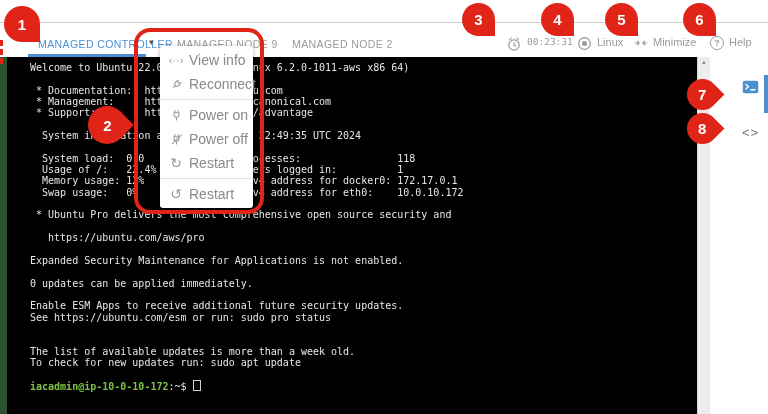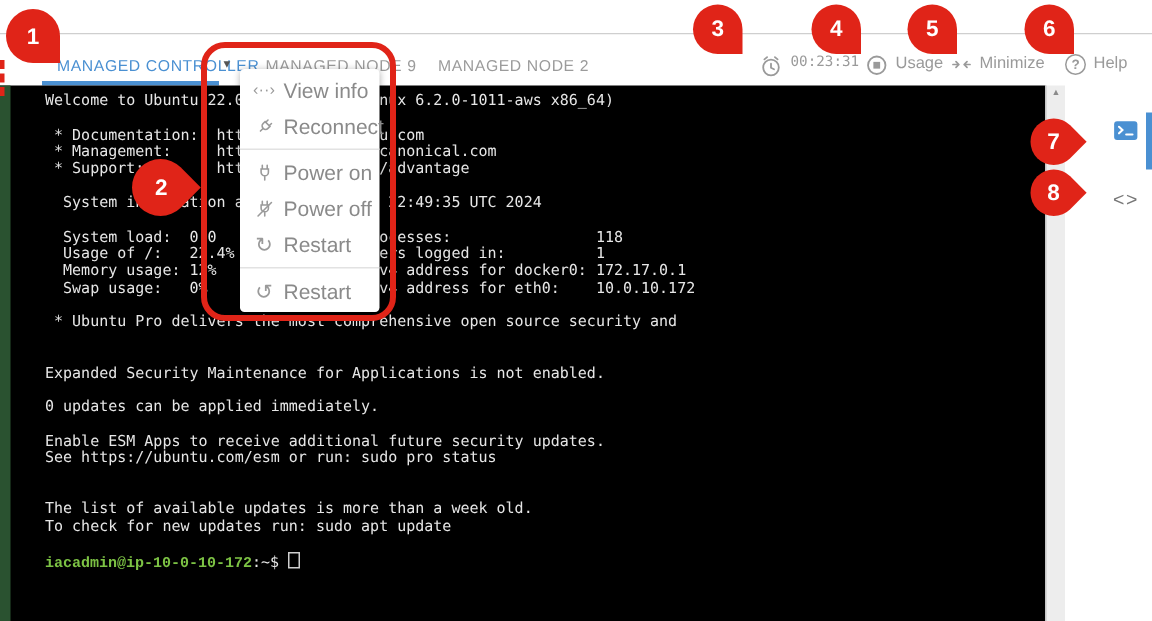--- a/index.html
+++ b/index.html
@@ -21,21 +21,21 @@
   
   .terminal{
     position:absolute;left:0;top:57px;width:697px;height:357px;background:#000;
     font-family:"DejaVu Sans Mono",monospace;font-size:10px;color:#e6e6e6;
     padding:0;box-sizing:border-box;
   }
   .greenstrip{position:absolute;left:0;top:0;width:7px;height:357px;background:#2a5230;}
   .tbody{position:absolute;left:30px;top:5px;right:4px;}
   .tline{height:11.35px;line-height:11.35px;white-space:pre;overflow:hidden;}
   .promptline{height:11.35px;line-height:11.35px;white-space:pre;}
-  .puser{color:#7cc244;font-weight:bold;font-family:Liberation Mono, monospace;}
+  .puser{color:#7cc244;font-weight:bold;}
   .cursor{display:inline-block;width:6px;height:9px;border:1px solid #cfcfcf;vertical-align:-1px;}
   
   .scrollbar{position:absolute;left:697px;top:57px;width:13px;height:357px;background:#ededed;border-left:1px solid #d8d8d8;box-sizing:border-box;}
   .scroll-up{position:absolute;left:0;top:2px;width:100%;text-align:center;font-size:6px;color:#8a8a8a;}
   
   .sidebar{position:absolute;left:710px;top:57px;width:58px;height:357px;background:#ffffff;}
   .tool{position:absolute;left:32px;cursor:pointer;}
   .tool.term{top:23px;}
   .tool.code{top:68px;font-size:13px;letter-spacing:1px;color:#777;}
   .activebar{position:absolute;left:54px;top:18px;width:4px;height:38px;background:#4a90d2;}
@@ -80,21 +80,21 @@
         <path d="M3.6 3.6 5.4 2.1M12.4 3.6 10.6 2.1" fill="none" stroke="#9a9a9a" stroke-width="1.2" stroke-linecap="round"></path>
       </svg>
       <span class="time">00:23:31</span>
     </div>
 
     <div class="toolgrp" style="left:577px">
       <svg width="15" height="15" viewBox="0 0 16 16">
         <circle cx="8" cy="8" r="6.2" fill="none" stroke="#9a9a9a" stroke-width="1.3"></circle>
         <rect x="5.6" y="5.6" width="4.8" height="4.8" fill="#9a9a9a"></rect>
       </svg>
-      <span>Usage</span>
+      <span>Linux</span>
     </div>
 
     <div class="toolgrp" style="left:634px">
       <svg width="14" height="14" viewBox="0 0 16 16">
         <path d="M1.5 8h4.5M6 8 3.8 5.8M6 8 3.8 10.2M14.5 8H10M10 8l2.2-2.2M10 8l2.2 2.2" fill="none" stroke="#9a9a9a" stroke-width="1.3" stroke-linecap="round"></path>
       </svg>
       <span>Minimize</span>
     </div>
 
     <div class="toolgrp" style="left:710px">
@@ -115,20 +115,21 @@
       <div class="tline"></div>
       <div class="tline">  System information as of Sun Mar 24 22:49:35 UTC 2024</div>
       <div class="tline"></div>
       <div class="tline">  System load:  0.0                Processes:                118</div>
       <div class="tline">  Usage of /:   22.4% of 28.89GB   Users logged in:          1</div>
       <div class="tline">  Memory usage: 12%                IPv4 address for docker0: 172.17.0.1</div>
       <div class="tline">  Swap usage:   0%                 IPv4 address for eth0:    10.0.10.172</div>
       <div class="tline"></div>
       <div class="tline"> * Ubuntu Pro delivers the most comprehensive open source security and</div>
       <div class="tline"></div>
+      <div class="tline">   https://ubuntu.com/aws/pro</div>
       <div class="tline"></div>
       <div class="tline">Expanded Security Maintenance for Applications is not enabled.</div>
       <div class="tline"></div>
       <div class="tline">0 updates can be applied immediately.</div>
       <div class="tline"></div>
       <div class="tline">Enable ESM Apps to receive additional future security updates.</div>
       <div class="tline">See https://ubuntu.com/esm or run: sudo pro status</div>
       <div class="tline"></div>
       <div class="tline"></div>
       <div class="tline">The list of available updates is more than a week old.</div>

